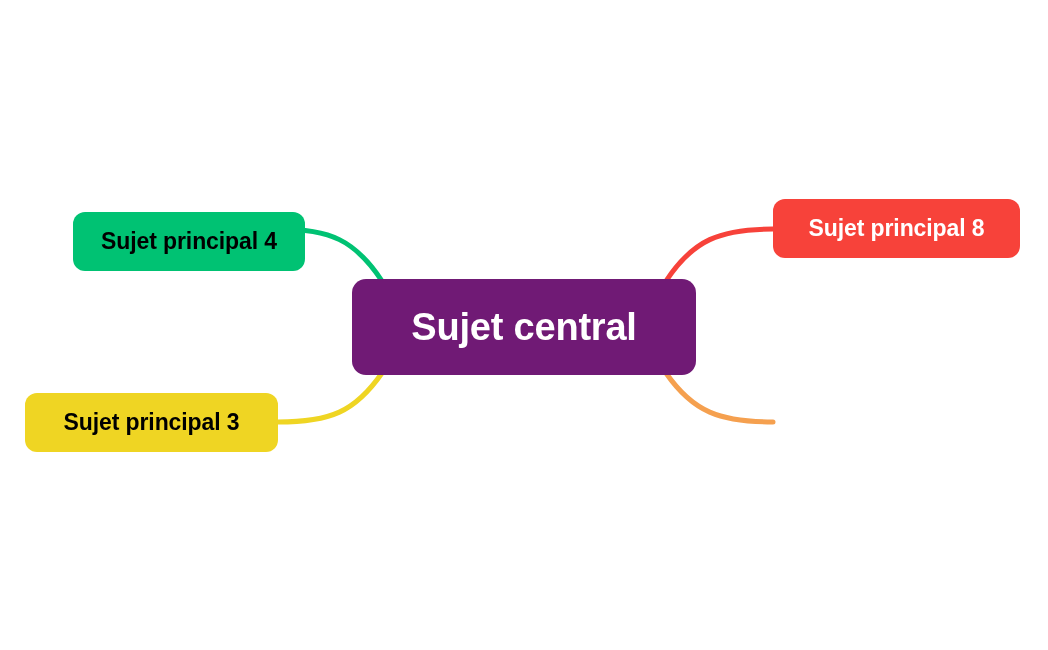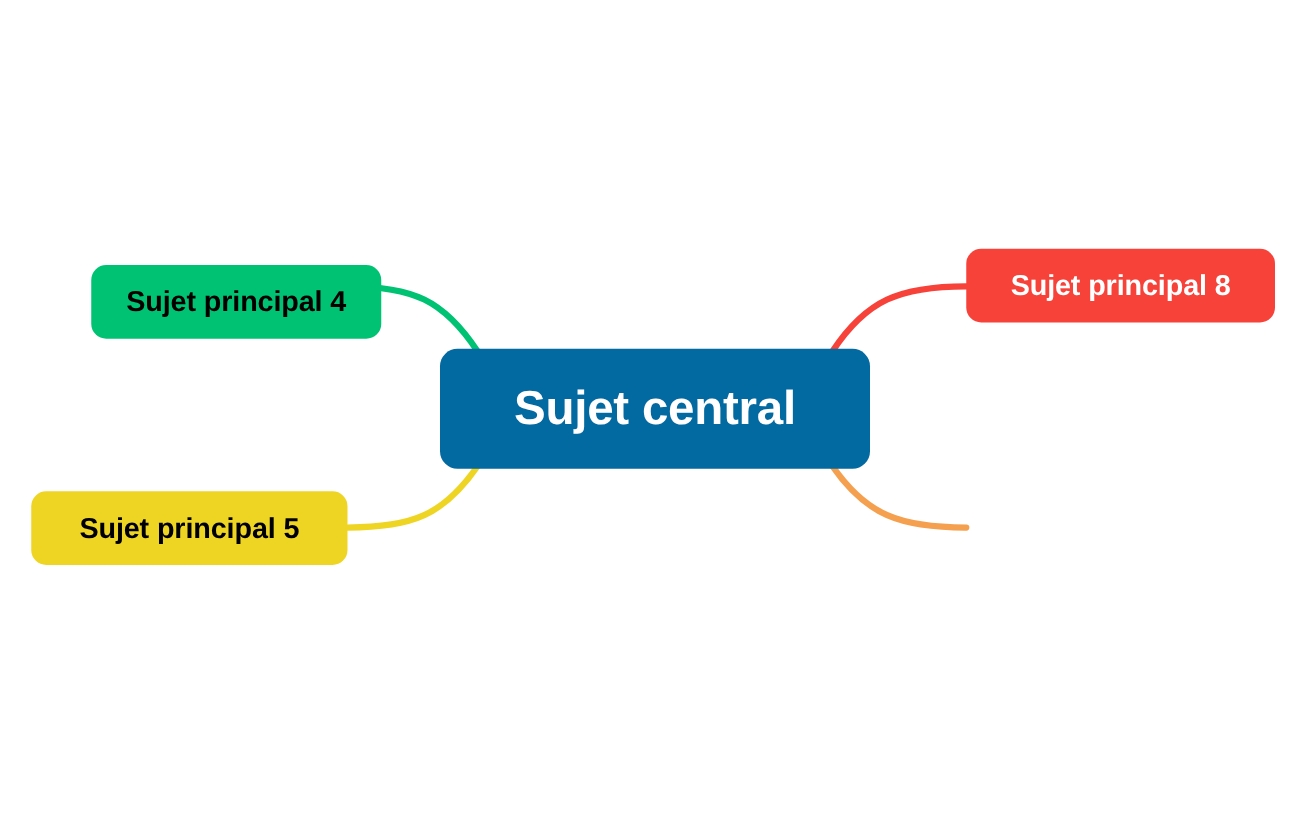--- a/index.html
+++ b/index.html
@@ -49,21 +49,21 @@
     line-height: 1;
   }
 
   
   #node-central {
     left: 352px;
     top: 279px;
     width: 344px;
     height: 96px;
     border-radius: 14px;
-    background: #0369a1;
+    background: #701a75;
   }
   #node-central .node-label {
     color: #ffffff;
     font-size: 38px;
     font-weight: 700;
     letter-spacing: -0.2px;
   }
 
   
   .branch {
@@ -128,20 +128,20 @@
   <div class="node" id="node-central">
     <span class="node-label">Sujet central</span>
   </div>
 
   <div class="node branch" id="node-topic-1">
     <span class="node-label">Sujet principal 8</span>
   </div>
 
 
   <div class="node branch" id="node-topic-3">
-    <span class="node-label">Sujet principal 5</span>
+    <span class="node-label">Sujet principal 3</span>
   </div>
 
   <div class="node branch" id="node-topic-4">
     <span class="node-label">Sujet principal 4</span>
   </div>
 
 </div>
 
 </body></html>

